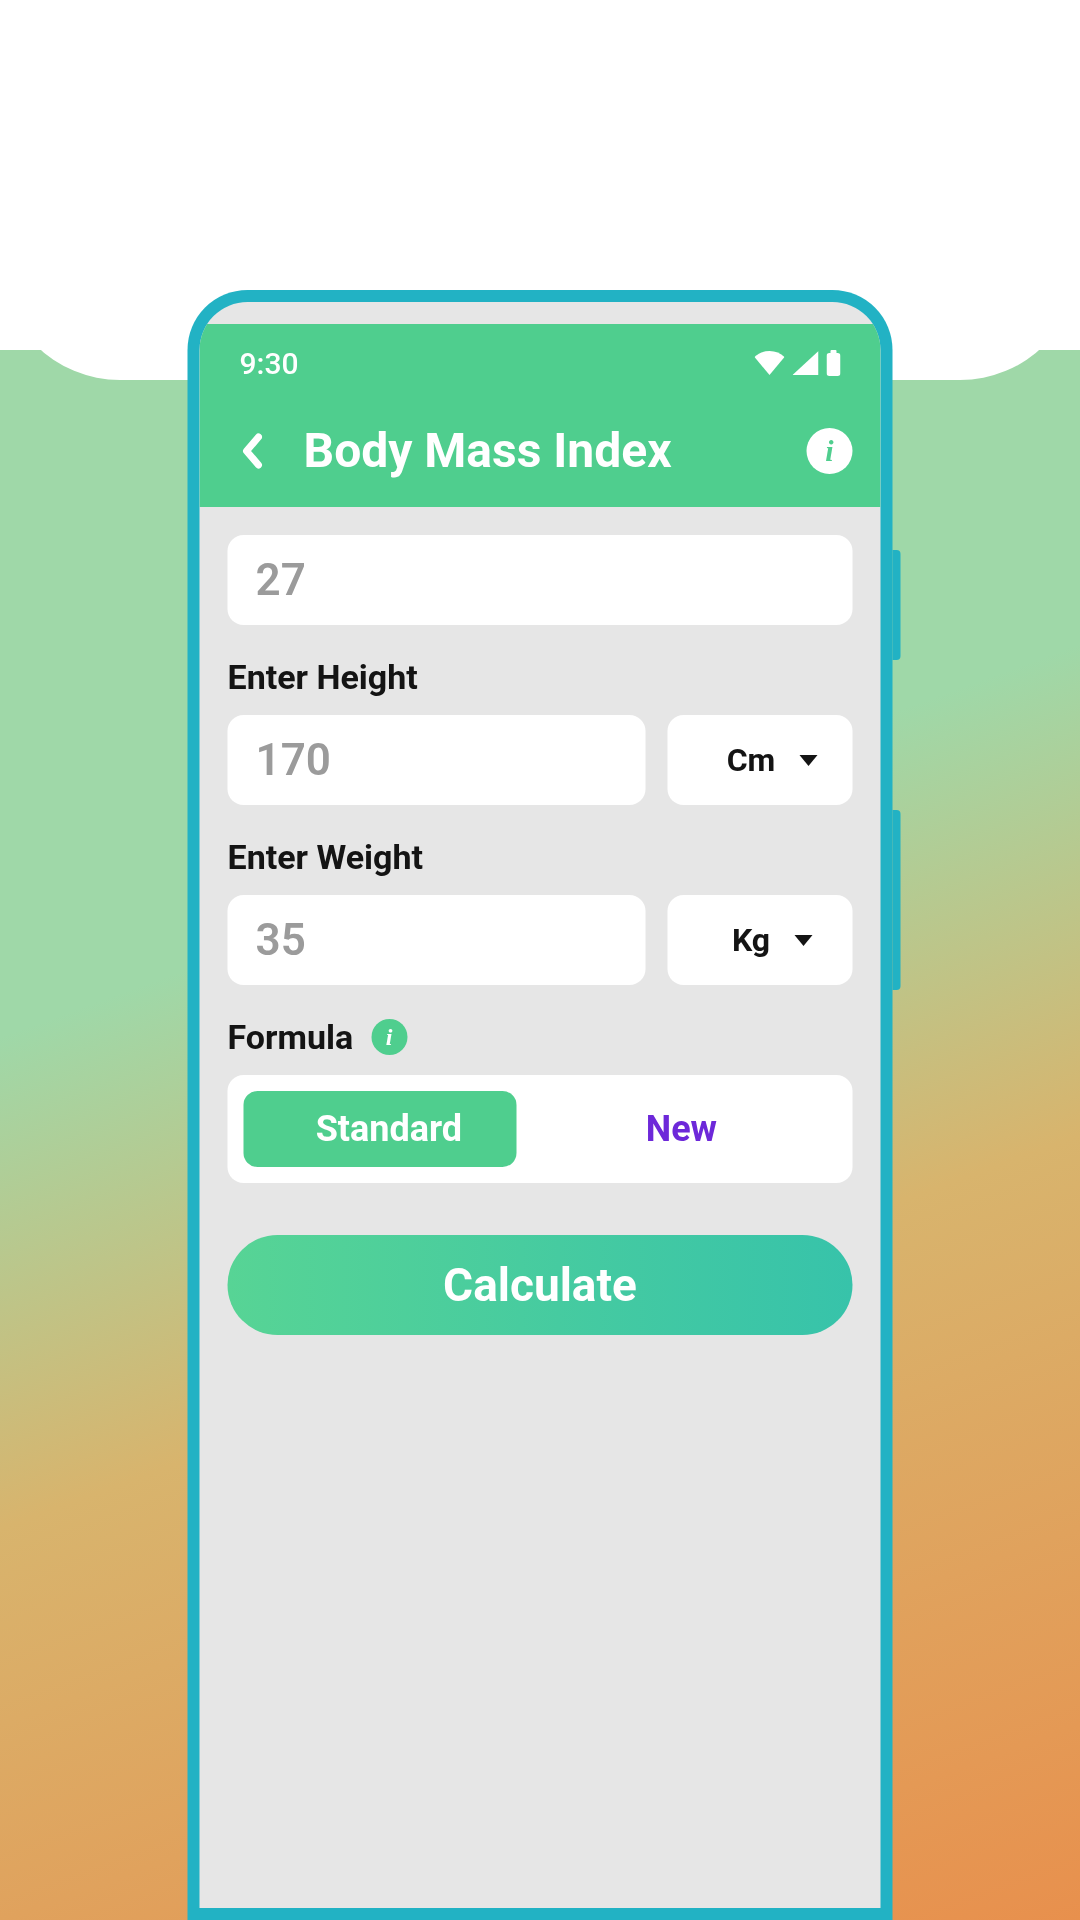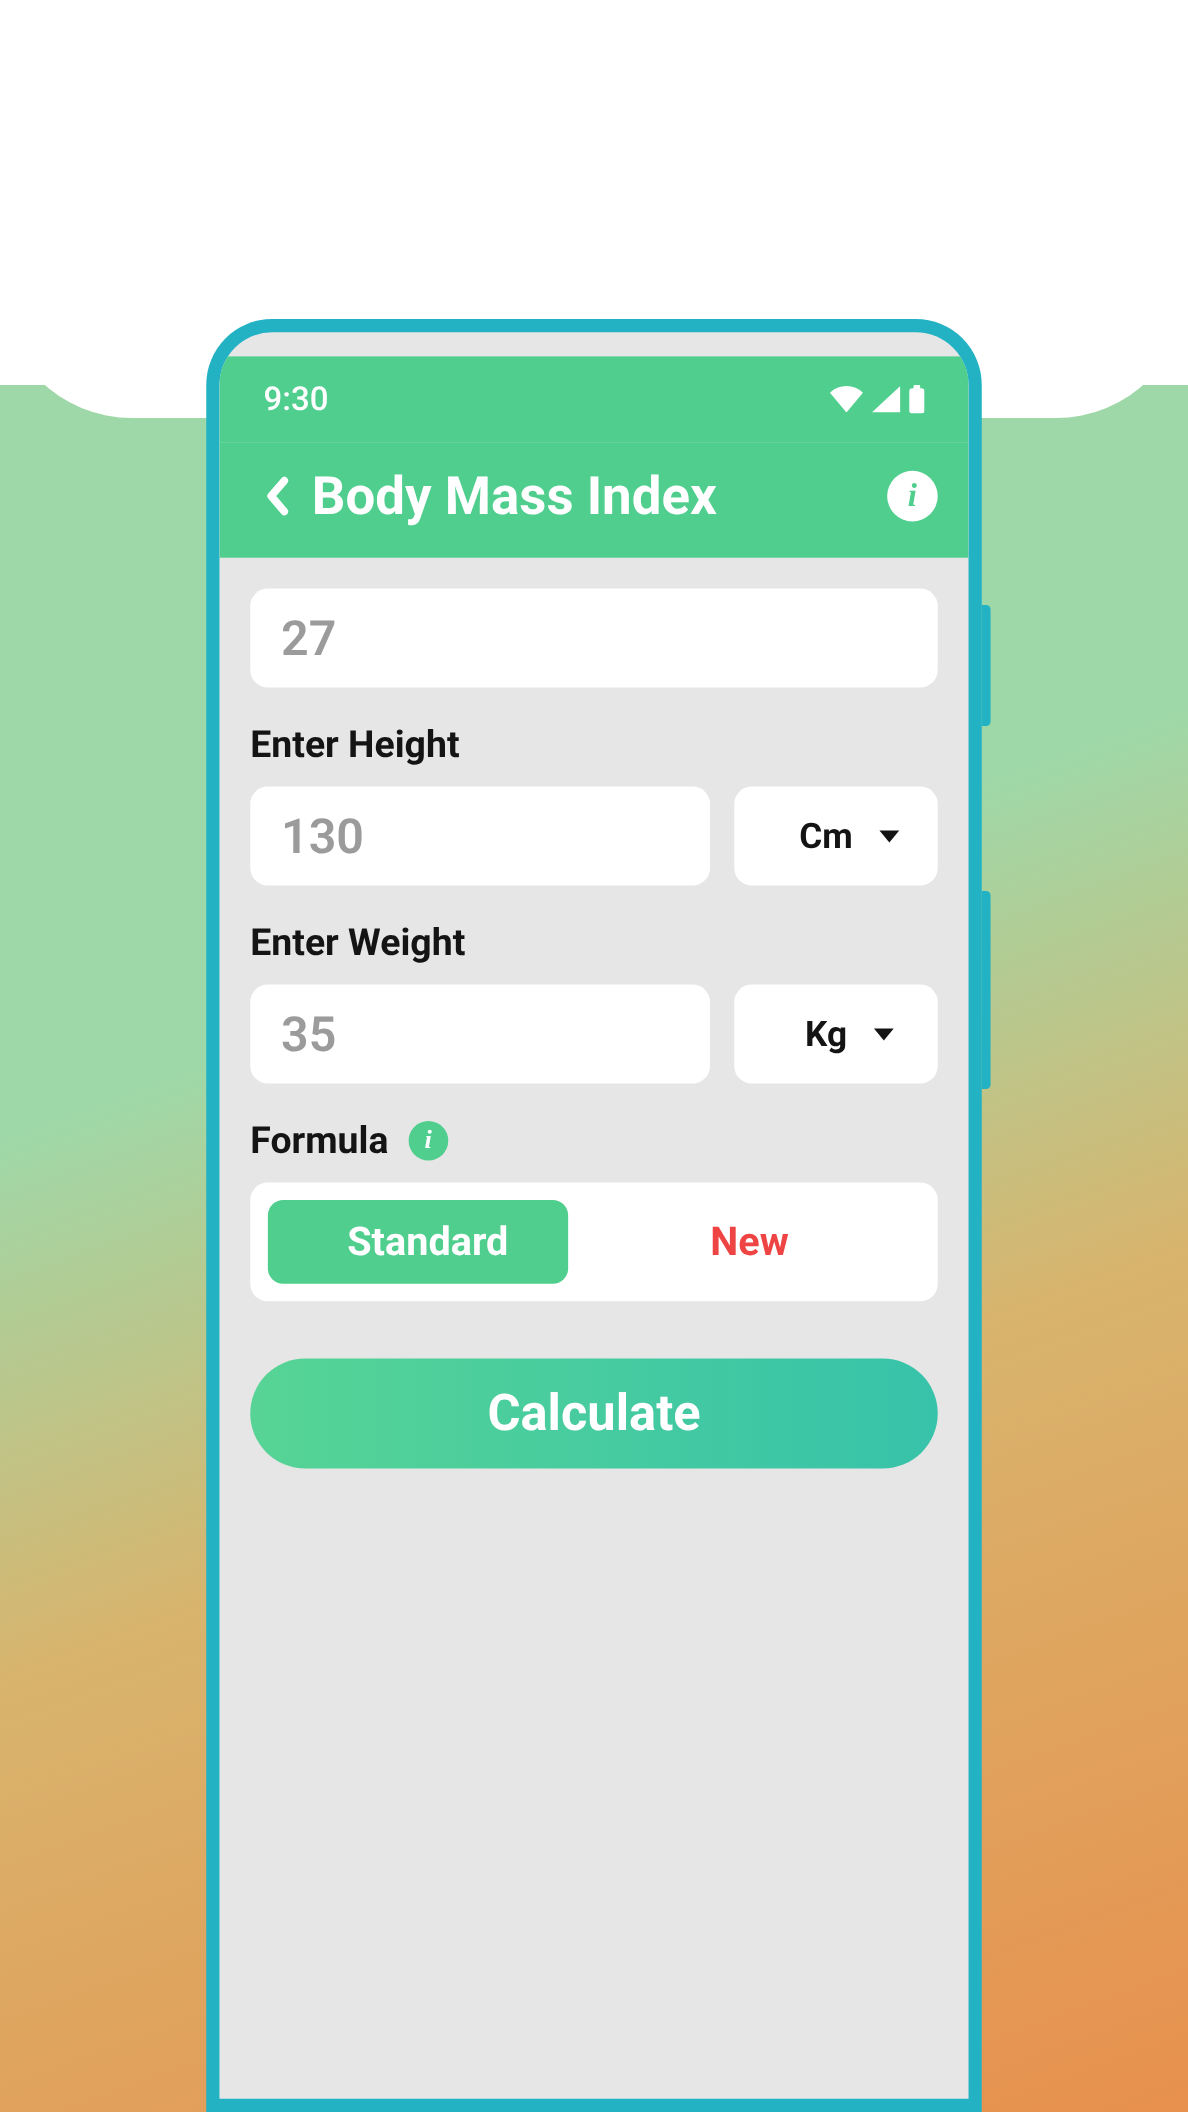--- a/index.html
+++ b/index.html
@@ -94,21 +94,21 @@
   }
   .status-icons svg { display: block; }
 
   .app-bar {
     background: #4fce8e;
     height: 105px;
     display: flex;
     align-items: center;
     padding: 0 28px 8px 28px;
     color: #fff;
-    gap: 8px;
+    gap: 28px;
   }
   .app-bar .back {
     width: 48px;
     height: 48px;
     display: flex;
     align-items: center;
     justify-content: center;
     cursor: pointer;
   }
   .app-bar .title {
@@ -208,21 +208,21 @@
   }
   .seg-btn {
     flex: 1;
     height: 100%;
     border-radius: 14px;
     display: flex;
     align-items: center;
     justify-content: center;
     font-size: 36px;
     font-weight: 700;
-    color: #ef4444;
+    color: #6d28d9;
     cursor: pointer;
   }
   .seg-btn.active {
     background: #4fce8e;
     color: #fff;
     flex: 0 0 46%;
     padding-left: 18px;
   }
 
   .calculate-btn {
@@ -285,21 +285,21 @@
 
       <div>
         <div class="input-row">
           <div class="text-input">27</div>
         </div>
       </div>
 
       <div>
         <div class="field-label">Enter Height</div>
         <div class="input-row">
-          <div class="text-input">130</div>
+          <div class="text-input">170</div>
           <div class="unit-select">
             <span>Cm</span>
             <span class="caret-down"></span>
           </div>
         </div>
       </div>
 
       <div>
         <div class="field-label">Enter Weight</div>
         <div class="input-row">

